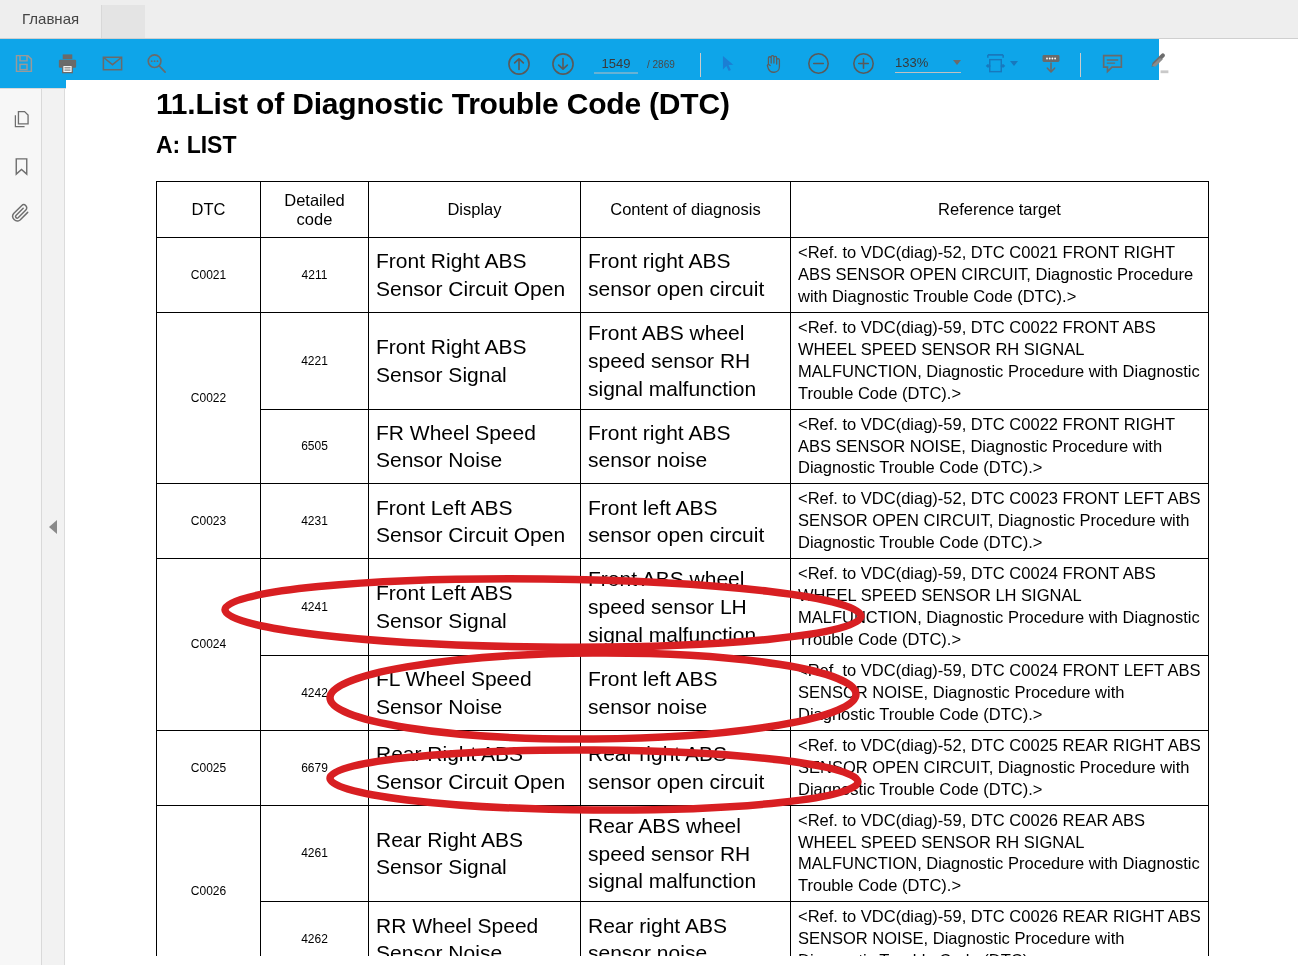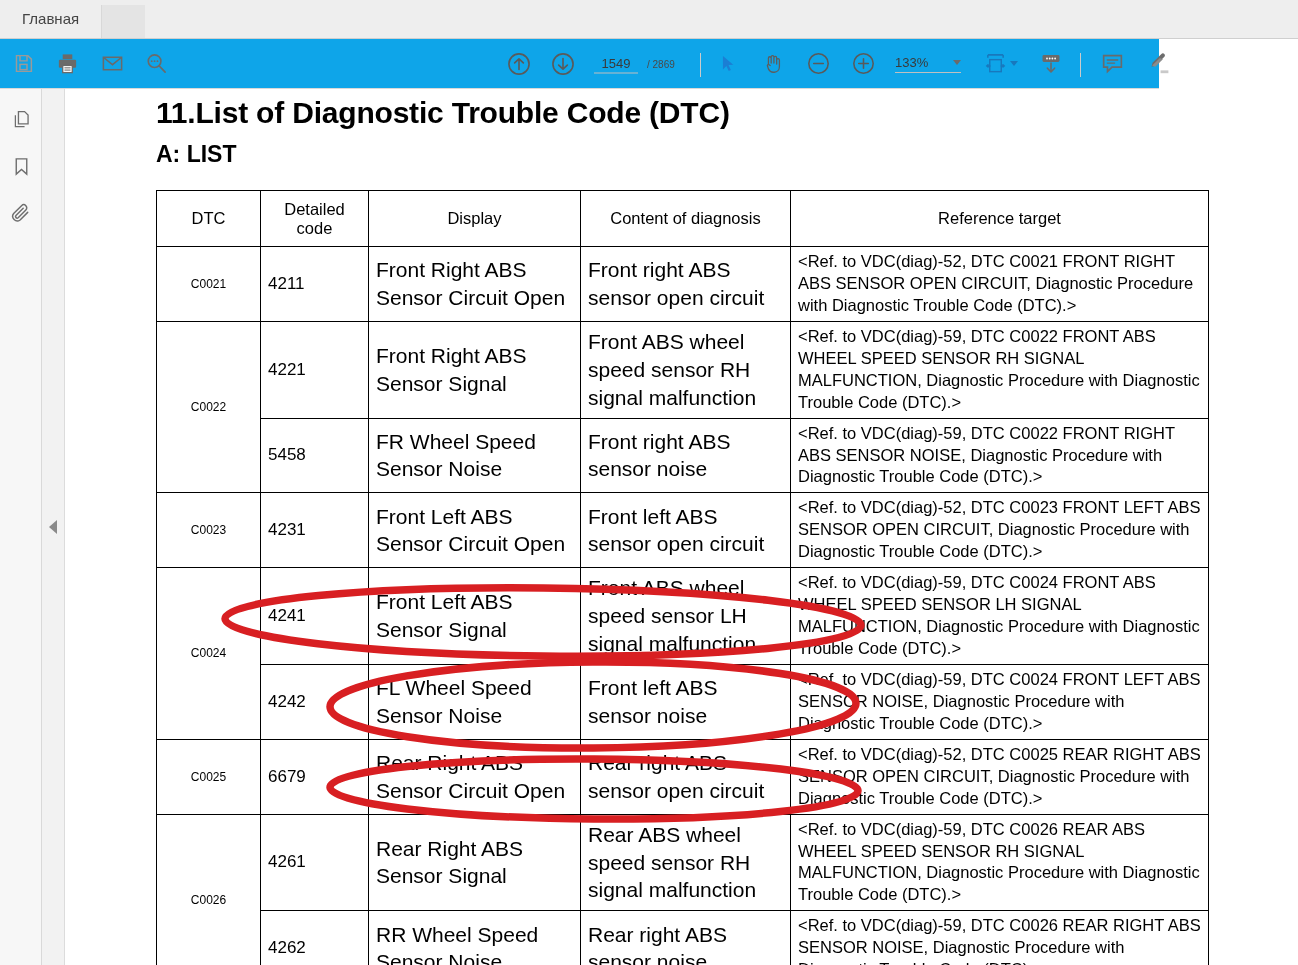--- a/index.html
+++ b/index.html
@@ -135,21 +135,21 @@
   .collapse-arrow {
     width: 0; height: 0;
     border-top: 7px solid transparent;
     border-bottom: 7px solid transparent;
     border-right: 8px solid #8a8a8a;
     cursor: pointer;
   }
 
   
   .canvas {
-    position: absolute; left: 66px; top: 89px;
+    position: absolute; left: 66px; top: 80px;
     width: 1232px; height: 876px;
     background: #ffffff;
     overflow: hidden;
   }
   .page-inner { position: relative; width: 1232px; height: 876px; }
 
   h1.doc-h1 {
     position: absolute; left: 90px; top: 7px;
     margin: 0;
     font-family: "Liberation Sans", sans-serif;
@@ -172,21 +172,21 @@
   }
   table.dtc td, table.dtc th {
     border: 1px solid #000;
     vertical-align: middle;
     color: #000;
     font-weight: normal;
     padding: 4px 7px;
   }
   table.dtc th { text-align: center; font-size: 16.5px; height: 56px; }
   td.c-dtc  { text-align: center; font-size: 12px; }
-  td.c-code { font-size: 17px; }
+  td.c-code { text-align: center; font-size: 12px; }
   td.c-disp, td.c-cont {
     font-size: 21px; line-height: 1.32;
     vertical-align: middle;
   }
   td.c-ref {
     font-size: 16.5px; line-height: 1.33;
     vertical-align: top;
     padding-top: 7px;
   }
   col.w1 { width: 104px; }
@@ -391,21 +391,21 @@
       </tr>
 
       <tr>
         <td class="c-dtc" rowspan="2">C0022</td>
         <td class="c-code">4221</td>
         <td class="c-disp">Front Right ABS Sensor Signal</td>
         <td class="c-cont">Front ABS wheel speed sensor RH signal malfunction</td>
         <td class="c-ref">&lt;Ref. to VDC(diag)-59, DTC C0022 FRONT ABS WHEEL SPEED SENSOR RH SIGNAL MALFUNCTION, Diagnostic Procedure with Diagnostic Trouble Code (DTC).&gt;</td>
       </tr>
       <tr>
-        <td class="c-code">5458</td>
+        <td class="c-code">6505</td>
         <td class="c-disp">FR Wheel Speed Sensor Noise</td>
         <td class="c-cont">Front right ABS sensor noise</td>
         <td class="c-ref">&lt;Ref. to VDC(diag)-59, DTC C0022 FRONT RIGHT ABS SENSOR NOISE, Diagnostic Procedure with Diagnostic Trouble Code (DTC).&gt;</td>
       </tr>
 
       <tr>
         <td class="c-dtc">C0023</td>
         <td class="c-code">4231</td>
         <td class="c-disp">Front Left ABS Sensor Circuit Open</td>
         <td class="c-cont">Front left ABS sensor open circuit</td>

